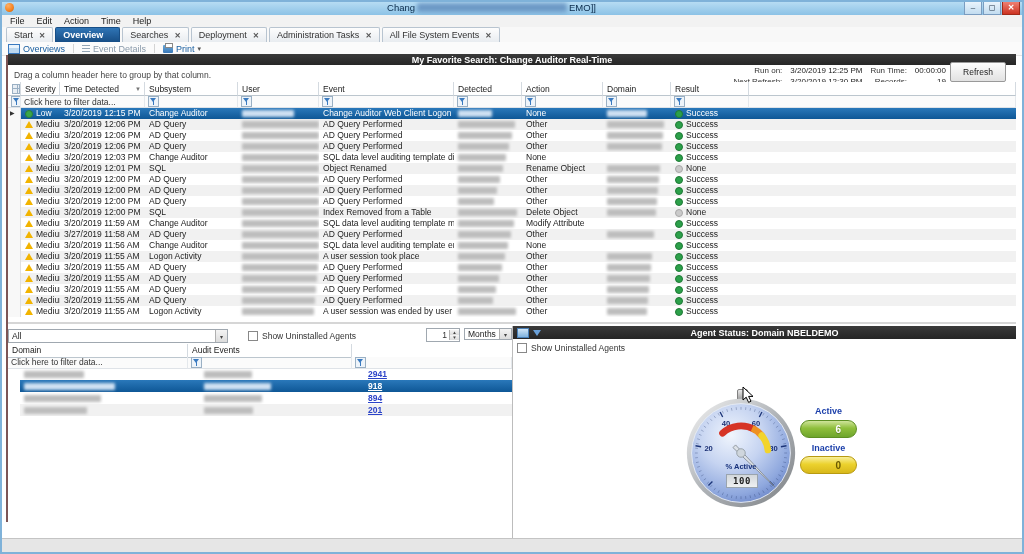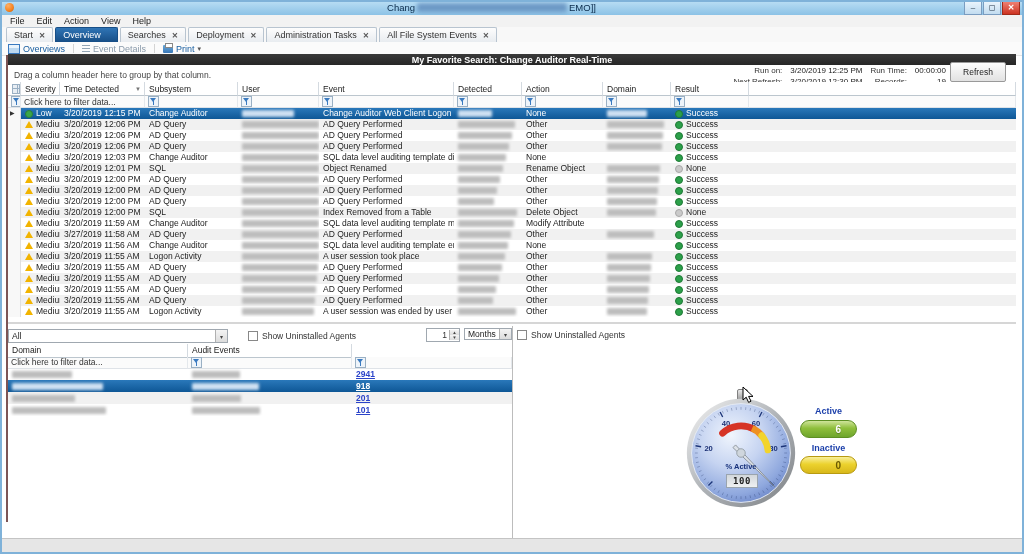--- a/index.html
+++ b/index.html
@@ -26,21 +26,21 @@
   .menubar{left:0;top:15px;width:1024px;height:12px;background:#f2f2f2;
      border-bottom:1px solid #e0e0e0;display:flex;align-items:center;padding-left:4px;
      font-size:9px;color:#222;}
   .menu-item{padding:0 6px;}
 
   .tabbar{left:0;top:27px;width:1024px;height:15px;background:#f8f8f8;
      border-bottom:1px solid #c8d4e0;display:flex;align-items:flex-end;padding-left:6px;font-size:9px;}
   .tab{display:flex;align-items:center;height:14px;padding:0 7px;margin-right:2px;
      border:1px solid #b8c4d0;border-bottom:none;border-radius:2px 2px 0 0;
      background:linear-gradient(#fdfdfd,#e8ecf0);color:#333;}
-  .tab.active{background:linear-gradient(#2f74b5,#174e86);color:#fff;font-weight:normal;
+  .tab.active{background:linear-gradient(#2f74b5,#174e86);color:#fff;font-weight:bold;
      border-color:#174e86;padding-right:16px;}
   .tab-close{margin-left:6px;font-size:7.5px;color:#555;font-weight:bold;}
 
   .toolbar{left:0;top:42px;width:1024px;height:13px;background:#fbfbfb;
      border-bottom:1px solid #e4e4e4;display:flex;align-items:center;gap:5px;
      font-size:9px;color:#1a5fa0;padding-left:8px;}
   .tb-sep{width:1px;height:9px;background:#d4d4d4;margin:0 3px;}
   .tb-item{display:flex;align-items:center;gap:3px;}
   .tb-item.dim{color:#8a9aaa;text-align:center;}
   .ic-overviews{width:10px;height:8px;border:1px solid #3a7ac0;background:
@@ -125,21 +125,21 @@
   .spin .arr{width:9px;display:flex;flex-direction:column;border-left:1px solid #b0b0b0;}
   .spin .arr span{height:5px;font-size:4.5px;line-height:5px;text-align:center;
      background:linear-gradient(#f4f4f4,#dcdcdc);color:#444;}
   .ahead,.afilter,.arow{display:grid;grid-template-columns:var(--acols);}
   .ahead{height:13px;line-height:13px;font-size:8.5px;color:#222;}
   .ahead>div{border-right:1px solid #d4dae0;border-bottom:1px solid #bcc6ce;padding-left:4px;
      display:flex;align-items:center;gap:3px;}
   .afilter{height:11px;line-height:11px;font-size:8.5px;color:#333;background:#fbfbfb;}
   .afilter>div{border-right:1px solid #e4e8ec;border-bottom:1px solid #dfe3e8;padding-left:3px;
      display:flex;align-items:center;}
-  .arow{height:12px;line-height:12px;font-size:8.5px;}
+  .arow{height:12px;line-height:12px;font-size:8.5px;margin-left:12px;}
   .arow.alt{background:#f1f1f1;}
   .arow.selected{background:linear-gradient(#2a78ba,#0e5796);}
   .arow>div{overflow:hidden;white-space:nowrap;padding-left:4px;display:flex;align-items:center;}
   .alink{color:#2b43c9;text-decoration:underline;font-weight:bold;}
   .selected .alink{color:#fff;}
 
   
   .rpanel{left:513px;top:326px;width:503px;height:212px;background:#fff;}
   .rp-check{display:flex;align-items:center;gap:4px;font-size:8.5px;color:#333;padding:4px 0 0 4px;}
 
@@ -178,21 +178,21 @@
     <span class="win-btn">–</span>
     <span class="win-btn">◻</span>
     <span class="win-btn close">✕</span>
   </span>
 </div>
 
 <div class="abs menubar" id="menubar">
     <div class="menu-item">File</div>
     <div class="menu-item">Edit</div>
     <div class="menu-item">Action</div>
-    <div class="menu-item">View</div>
+    <div class="menu-item">Time</div>
     <div class="menu-item">Help</div>
   </div>
 
 <div class="abs tabbar" id="tabbar">
     <div class="tab">
       <span>Start</span>
       <span class="tab-close">✕</span>
     </div>
     <div class="tab active">
       <span>Overview</span>
@@ -853,46 +853,53 @@
         <div>
           <span class="redact" style="width: 91px;"></span>
         </div>
         <div>
           <span class="redact" style="width: 67px;"></span>
         </div>
         <div>
           <span class="alink">918</span>
         </div>
       </div>
+      <div class="arow">
+        <div>
+          <span class="redact" style="width: 77px;"></span>
+        </div>
+        <div>
+          <span class="redact" style="width: 58px;"></span>
+        </div>
+        <div>
+          <span class="alink">894</span>
+        </div>
+      </div>
       <div class="arow alt">
         <div>
           <span class="redact" style="width: 63px;"></span>
         </div>
         <div>
           <span class="redact" style="width: 49px;"></span>
         </div>
         <div>
           <span class="alink">201</span>
         </div>
       </div>
-      <div class="arow">
-        <div>
-          <span class="redact" style="width: 94px;"></span>
-        </div>
-        <div>
-          <span class="redact" style="width: 68px;"></span>
-        </div>
-        <div>
-          <span class="alink">101</span>
-        </div>
-      </div>
     </div>
 </div>
 
 <div class="abs rpanel">
+  <div class="dark-bar panel-head">
+    <span class="bar-icons">
+      <span class="bicon-print"></span>
+      <span class="bicon-funnel"></span>
+    </span>
+    <span>Agent Status: Domain NBELDEMO</span>
+  </div>
   <div class="rp-check">
     <span class="checkbox"></span>
     <span>Show Uninstalled Agents</span>
   </div>
 </div>
 
 <div class="abs gauge-knob"></div>
 <div class="abs gauge" id="gauge">
     <svg width="114" height="114" viewBox="0 0 120 120">
       <defs>

